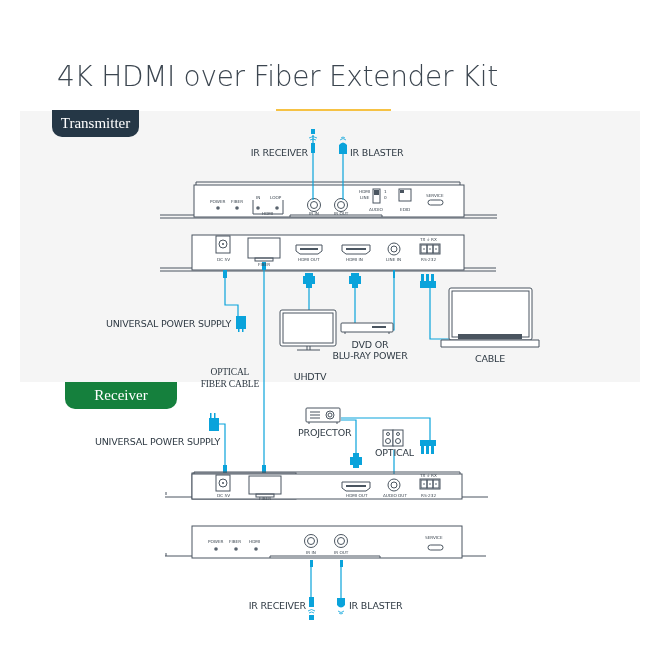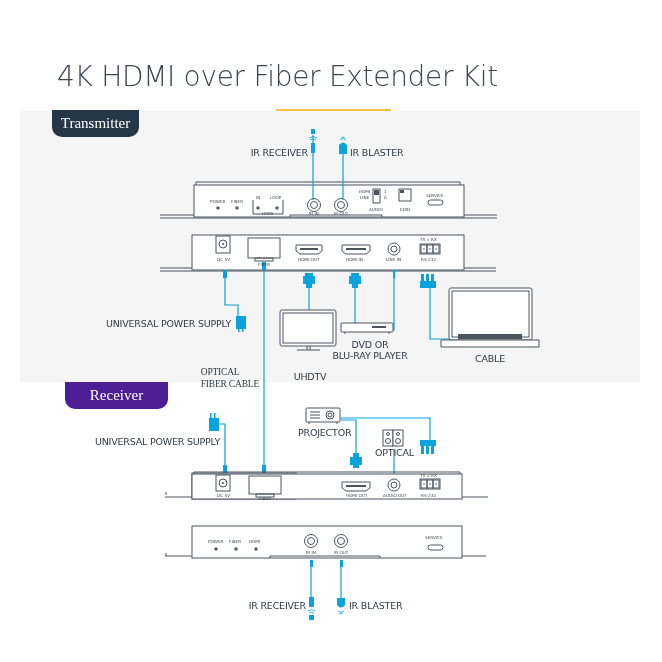--- a/index.html
+++ b/index.html
@@ -2,24 +2,24 @@
 <html><head>
 <meta charset="utf-8">
 <style>
   html, body { margin:0; padding:0; background:#ffffff; }
   body { width:662px; height:662px; position:relative; overflow:hidden; font-family:"Liberation Sans", sans-serif; }
   .title { position:absolute; left:0; top:60px; width:555px; text-align:center; font-size:28px; color:#3c4650; font-family:"DejaVu Sans", sans-serif; font-weight:200; letter-spacing:-0.3px; }
   .title-underline { position:absolute; left:276px; top:109px; width:115px; height:3px; background:#f6c244; }
   .tx-panel { position:absolute; left:20px; top:111px; width:620px; height:271px; background:#f5f5f5; }
   .badge { position:absolute; height:27px; border-radius:0 0 10px 10px; color:#fff; font-size:15px; line-height:26px; text-align:center; font-family:Liberation Serif, serif; }
   .badge-tx { left:52px; top:110px; width:87px; background:#253746; }
-  .badge-rx { left:65px; top:382px; width:103px; background:#4c1d95; border-radius:0 0 10px 10px; }
+  .badge-rx { left:65px; top:382px; width:112px; background:#15803d; border-radius:0 0 10px 10px; }
   .lbl { position:absolute; font-size:9.5px; color:#2f3a44; white-space:nowrap; font-family:"DejaVu Sans", sans-serif; letter-spacing:-0.2px; }
   .lbl.c { text-align:center; }
-  .lbl.r { text-align:left; }
+  .lbl.r { text-align:center; }
   svg.diagram { position:absolute; left:0; top:0; }
   .tiny { font-family:"DejaVu Sans", sans-serif; font-size:4.2px; fill:#3c4650; }
 </style>
 </head>
 <body>
 
 <div class="title">4K HDMI over Fiber Extender Kit</div>
 <div class="title-underline"></div>
 <div class="tx-panel"></div>
 <div class="badge badge-tx">Transmitter</div>
@@ -343,21 +343,21 @@
     <text class="tiny" x="425" y="539">SERVICE</text>
   </g>
 </svg>
 
 <div class="lbl r" style="right:354px; top:147px;">IR RECEIVER</div>
 <div class="lbl" style="left:350px; top:147px;">IR BLASTER</div>
 <div class="lbl r" style="right:431px; top:318px;">UNIVERSAL POWER SUPPLY</div>
 <div class="lbl c" style="left:285px; top:371px; width:50px;">UHDTV</div>
 <div class="lbl c" style="left:330px; top:339px; width:80px; line-height:11px;">
   <div>DVD OR</div>
-  <div>BLU-RAY PLAYER</div>
+  <div>BLU-RAY POWER</div>
 </div>
 <div class="lbl c" style="left:465px; top:353px; width:50px;">CABLE</div>
 
 <div class="lbl r" style="right:403px; top:366px; line-height:12px;font-family:Liberation Serif, serif;">
   <div>OPTICAL</div>
   <div>FIBER CABLE</div>
 </div>
 
 <div class="lbl r" style="right:442px; top:436px;">UNIVERSAL POWER SUPPLY</div>
 <div class="lbl" style="left:298px; top:427px;">PROJECTOR</div>

